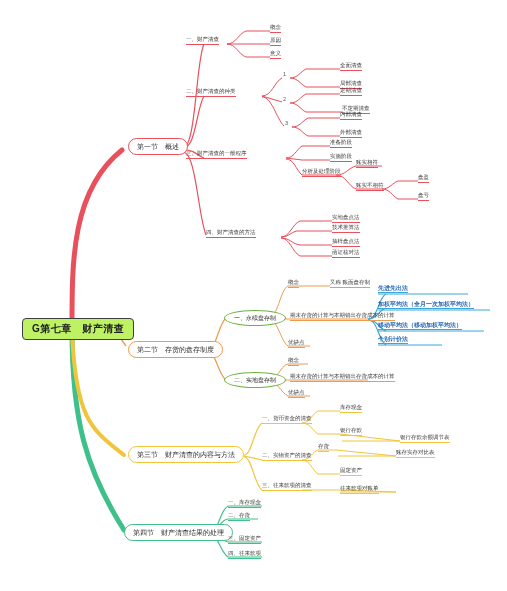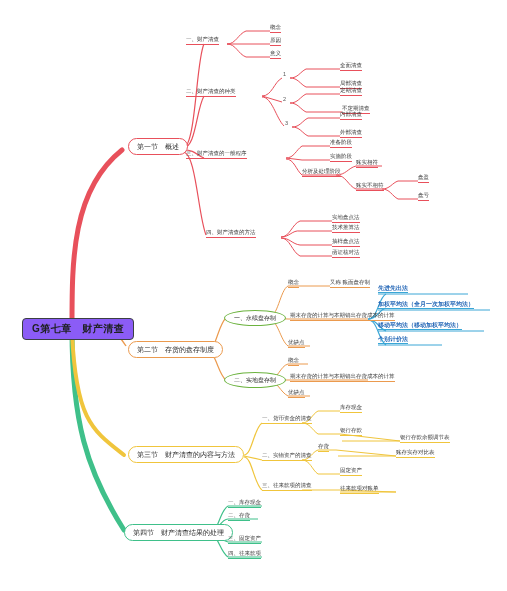--- a/index.html
+++ b/index.html
@@ -5,21 +5,21 @@
   html,body{margin:0;padding:0;background:#ffffff;}
   body{width:507px;height:591px;overflow:hidden;
        font-family:"Liberation Sans","DejaVu Sans",sans-serif;}
   #canvas{position:relative;width:507px;height:591px;background:#fff;}
   #wires{position:absolute;left:0;top:0;width:507px;height:591px;}
 
   .node{position:absolute;white-space:nowrap;line-height:1;}
 
   
   .root{
-    background:#8b5cf6;border:1.2px solid #3c4043;border-radius:4px;
+    background:#bef264;border:1.2px solid #3c4043;border-radius:4px;
     padding:5px 9px;font-size:10px;font-weight:bold;color:#202124;
     letter-spacing:.5px;
   }
   
   .sec{border-radius:11px;padding:4px 8px;font-size:7px;background:#fff;}
   .sec.s1{border:1px solid #e8505b;color:#2b2b2b;}
   .sec.s2{border:1px solid #eb9a4e;color:#2b2b2b;}
   .sec.s3{border:1px solid #f0c53c;color:#2b2b2b;}
   .sec.s4{border:1px solid #3fc08a;color:#2b2b2b;}
 

